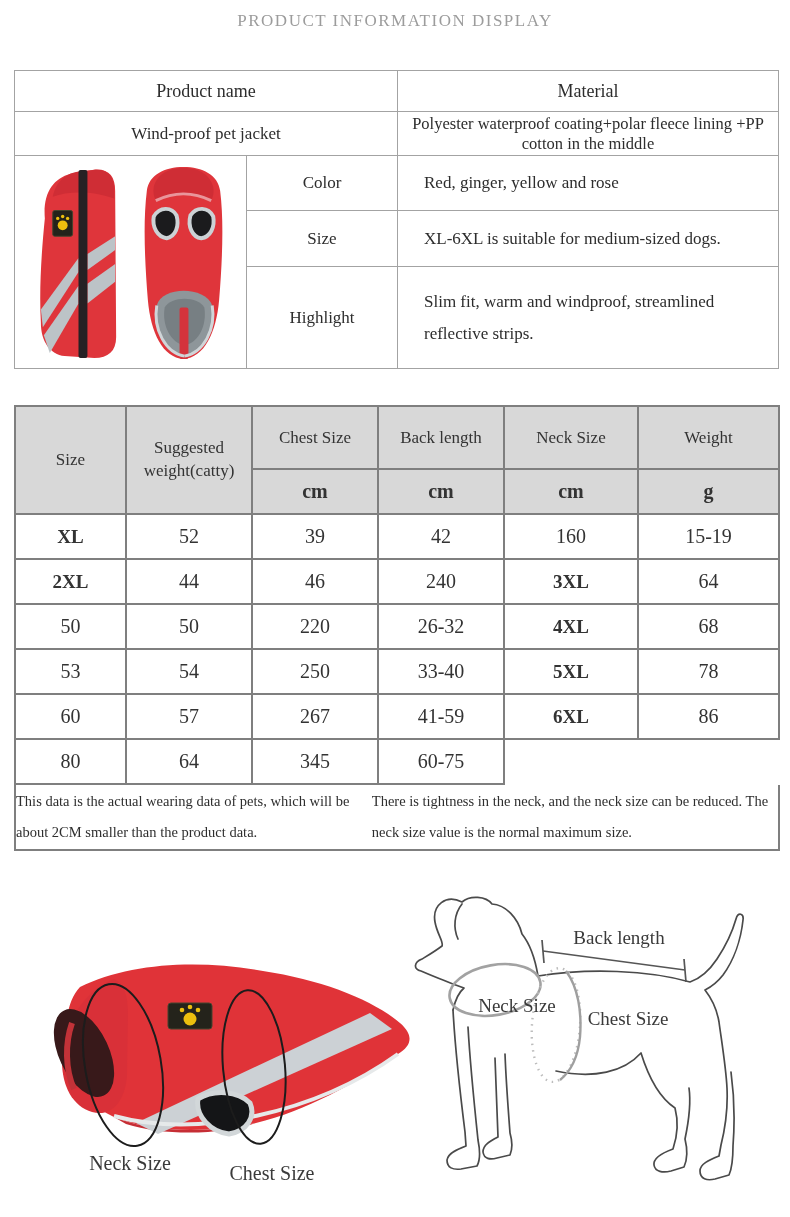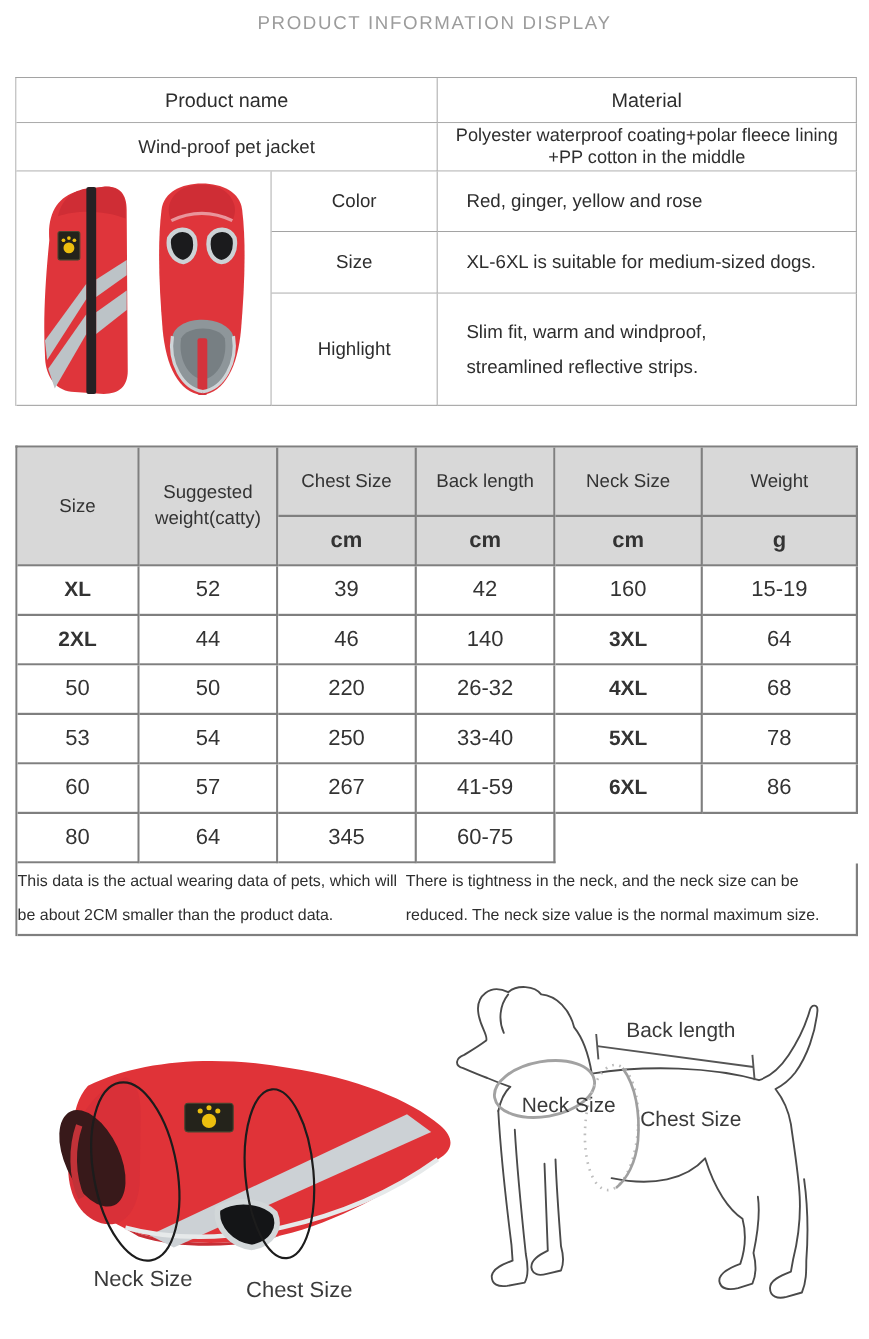--- a/index.html
+++ b/index.html
@@ -1,17 +1,17 @@
 <!DOCTYPE html>
 <html><head>
 <meta charset="utf-8">
 <style>
   html,body{margin:0;padding:0;background:#fff;}
   .stage{position:relative;width:790px;height:1217px;background:#fff;overflow:hidden;
-         font-family:Liberation Sans, sans-serif;color:#2d2d2d;}
+         font-family:Liberation Serif, serif;color:#2d2d2d;}
   .title{position:absolute;top:11px;left:0;width:790px;text-align:center;
          font-size:17px;letter-spacing:1.5px;color:#9c9c9c;}
 
   
   .t1{position:absolute;left:14px;top:70px;display:grid;
       grid-template-columns:232px 151px 381px;
       grid-template-rows:41px 44px 55px 56px 102px;
       border-top:1px solid #a3a3a3;border-left:1px solid #a3a3a3;}
   .t1 .c{border-right:1px solid #a3a3a3;border-bottom:1px solid #a3a3a3;
       display:flex;align-items:center;justify-content:center;
@@ -120,21 +120,21 @@
     <div class="c szc">XL</div>
     <div class="c">52</div>
     <div class="c">39</div>
     <div class="c">42</div>
     <div class="c">160</div>
     <div class="c">15-19</div>
 
     <div class="c szc">2XL</div>
     <div class="c">44</div>
     <div class="c">46</div>
-    <div class="c">140</div>
+    <div class="c">240</div>
 
     <div class="c szc">3XL</div>
     <div class="c">64</div>
     <div class="c">50</div>
     <div class="c">50</div>
     <div class="c">220</div>
     <div class="c">26-32</div>
 
     <div class="c szc">4XL</div>
     <div class="c">68</div>

